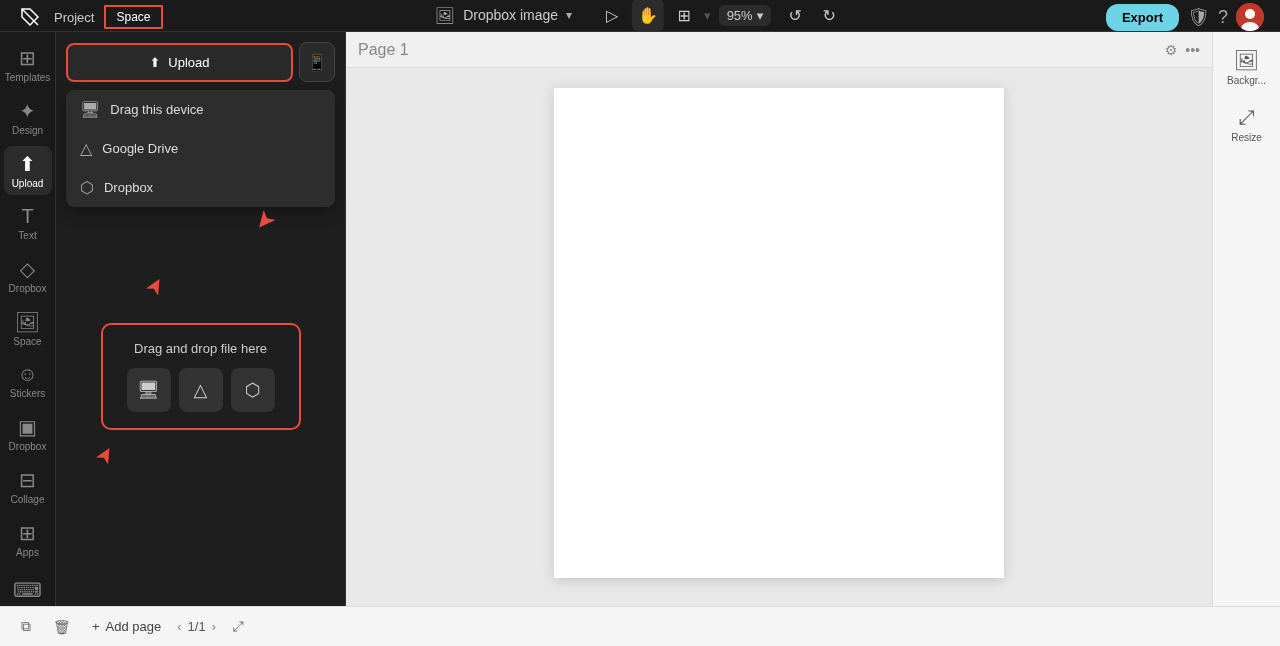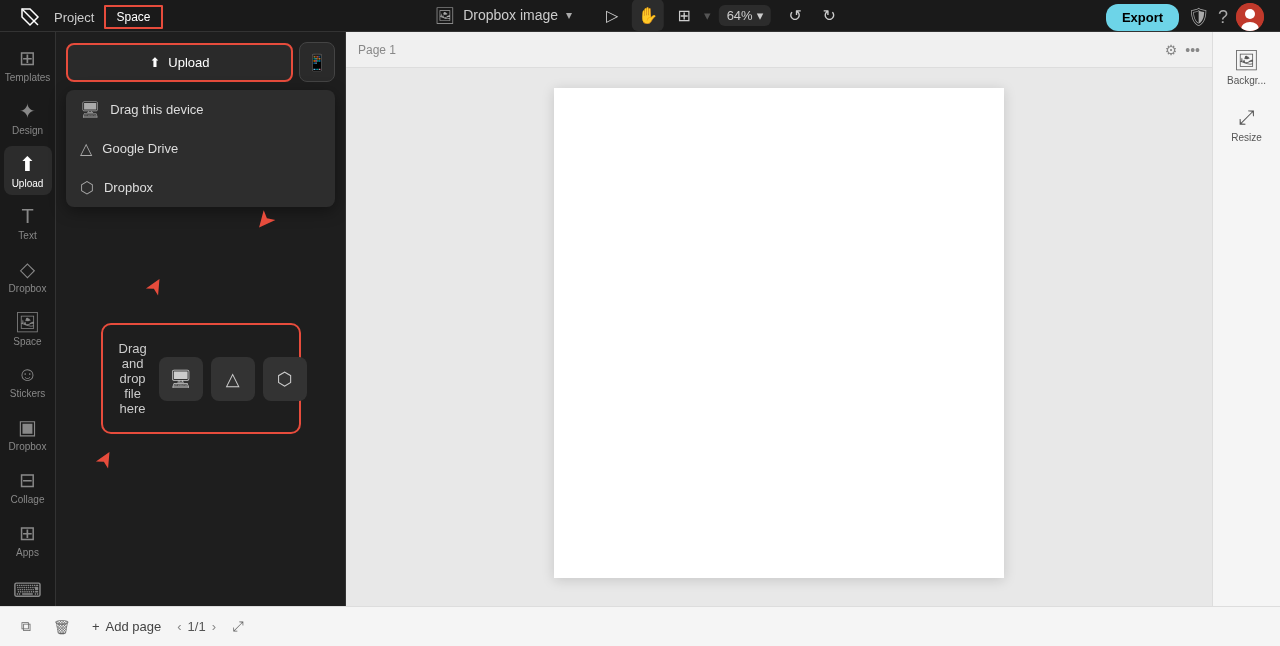--- a/index.html
+++ b/index.html
@@ -186,21 +186,21 @@
     }
     .dropdown-item .di-icon { font-size: 16px; color: #aaa; }
 
     
     .dnd-area {
       margin-top: 12px;
       border: 2px solid #e74c3c;
       border-radius: 10px;
       padding: 16px;
       display: flex;
-      flex-direction: row;
+      flex-direction: column;
       align-items: center;
       gap: 12px;
       background: transparent;
       width: 200px;
       align-self: center;
     }
     .dnd-label {
       color: #ccc;
       font-size: 13px;
       text-align: center;
@@ -235,21 +235,21 @@
       height: 36px;
       background: #f0f0f0;
       border-bottom: 1px solid #ddd;
       display: flex;
       align-items: center;
       padding: 0 12px;
       gap: 8px;
       font-size: 12px;
       color: #666;
     }
-    .canvas-page-label { font-size: 12px; color: #888; }
+    .canvas-page-label { font-size: 16px; color: #888; }
     .canvas-toolbar-right { margin-left: auto; display: flex; gap: 8px; }
     .canvas-icon-btn { color: #888; font-size: 14px; cursor: pointer; }
 
     .canvas-content {
       flex: 1;
       display: flex;
       align-items: flex-start;
       justify-content: center;
       padding: 20px;
     }
@@ -343,21 +343,21 @@
     <span class="chevron-down">▾</span>
 
     <div class="toolbar-tools" style="margin-left:16px;">
       <button class="tool-btn">▷</button>
       <button class="tool-btn active">✋</button>
       <button class="tool-btn">⊞</button>
       <span style="color:#555;font-size:13px;">▾</span>
     </div>
 
     <div class="zoom-area">
-      <span>64%</span>
+      <span>95%</span>
       <span>▾</span>
     </div>
 
     <div class="undo-redo">
       <button class="tool-btn">↺</button>
       <button class="tool-btn">↻</button>
     </div>
   </div>
 
   <div class="topbar-right">

